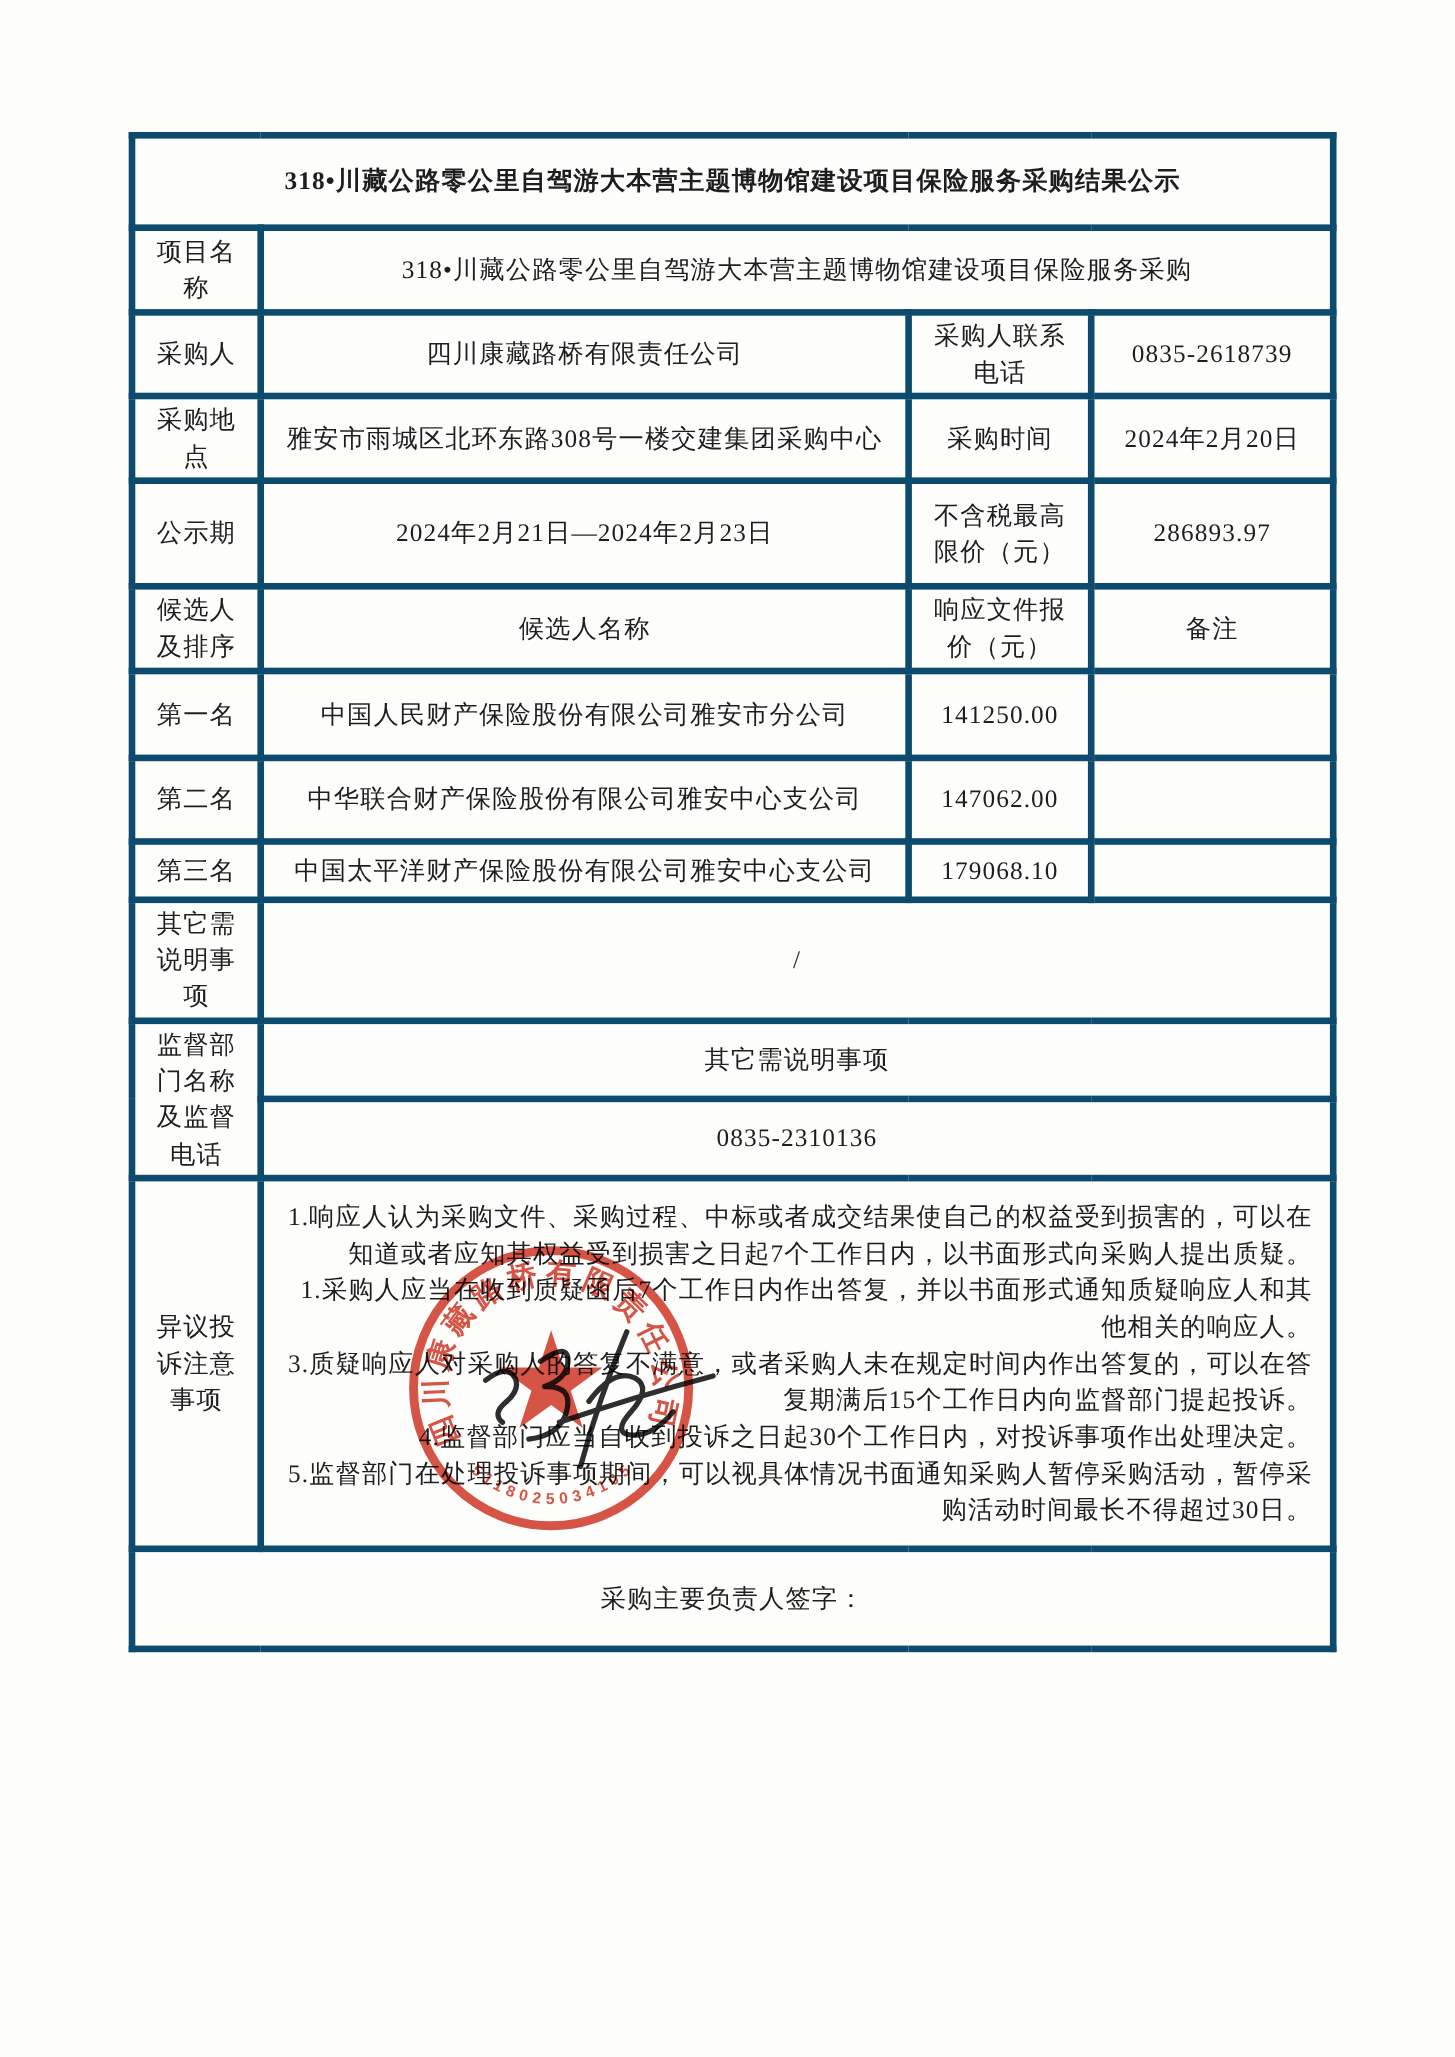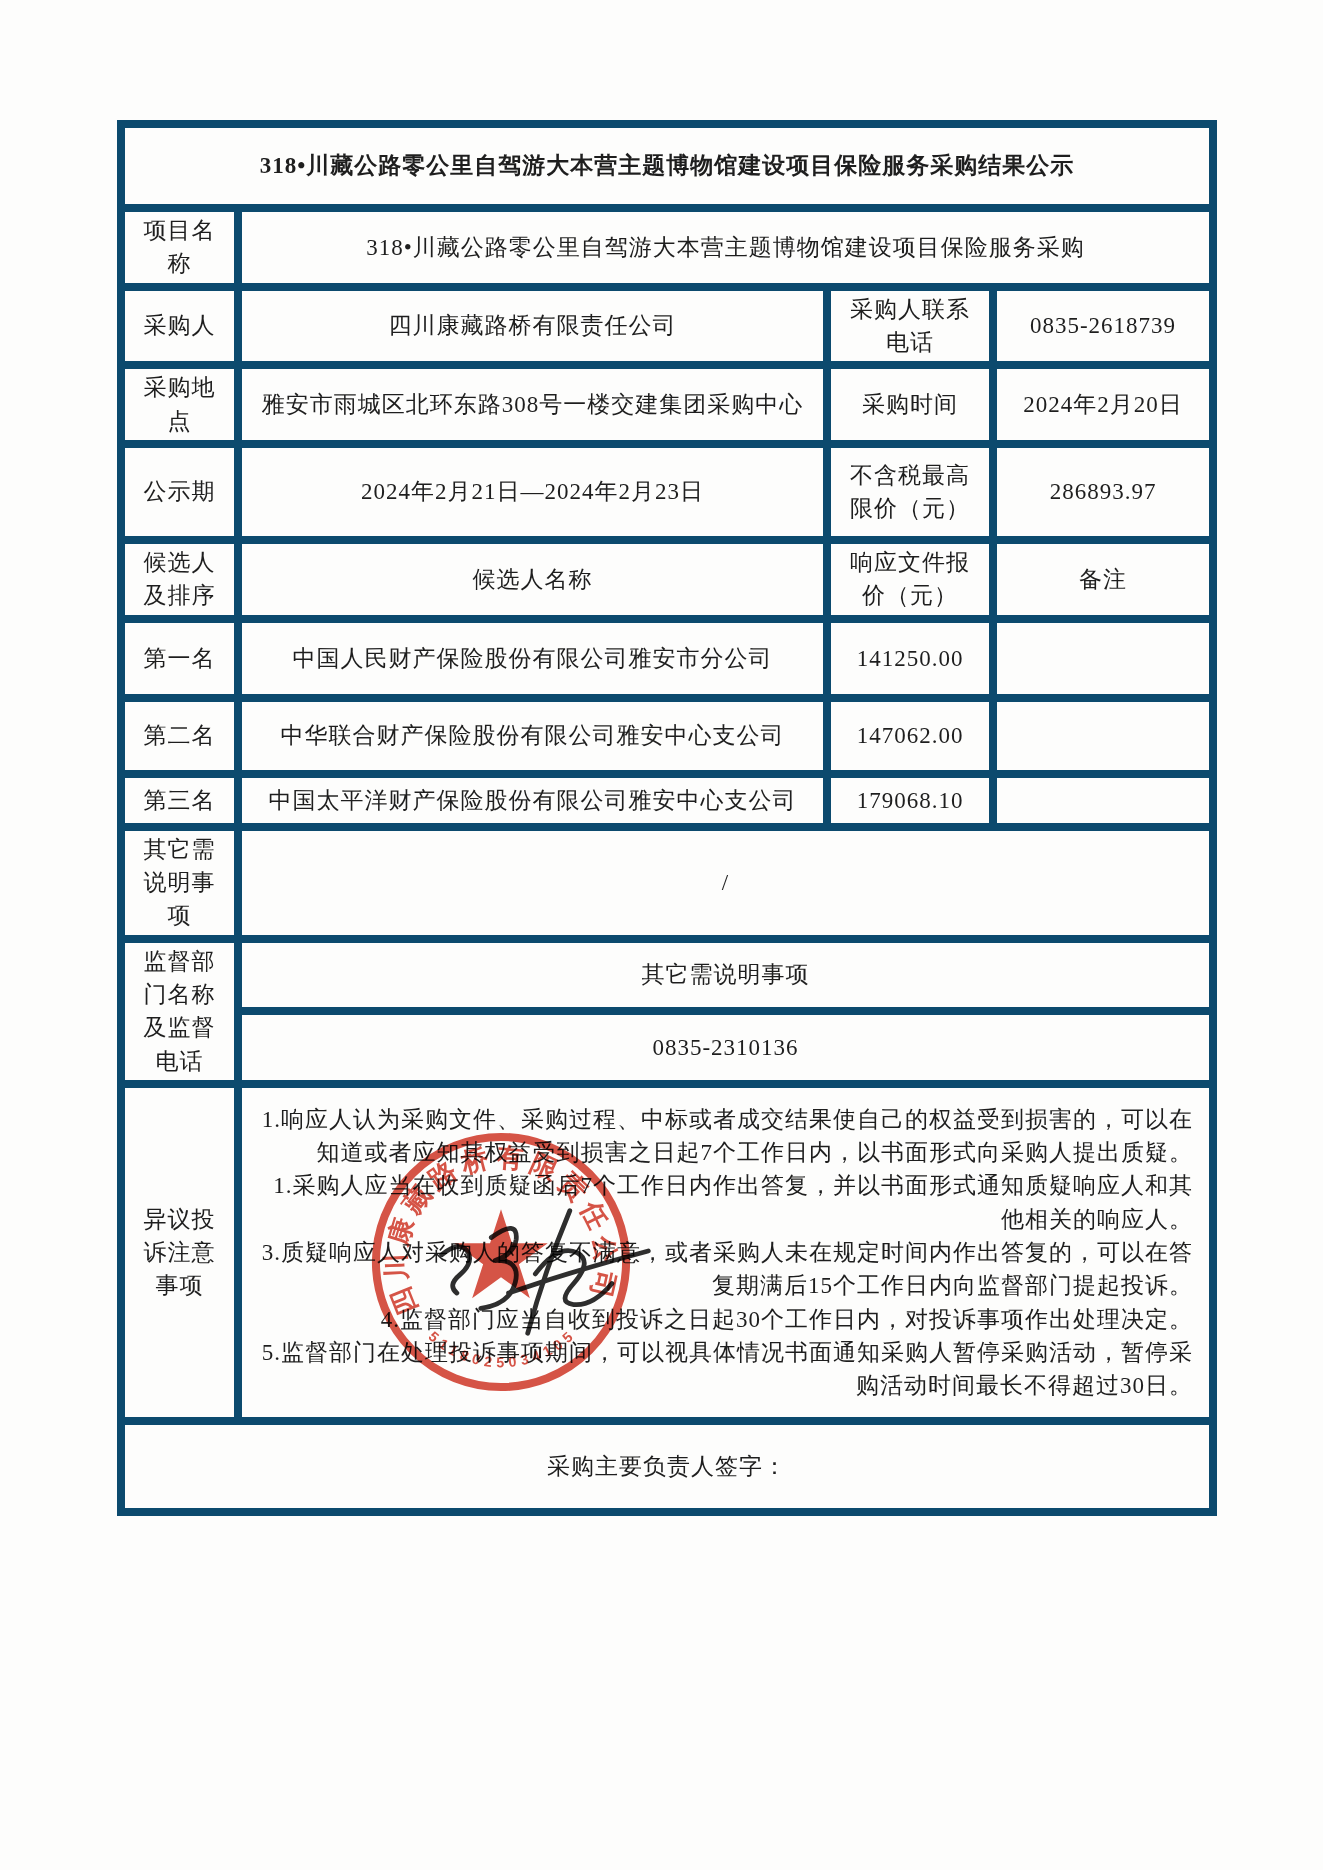--- a/index.html
+++ b/index.html
@@ -15,21 +15,21 @@
 
   table.doc {
     position: absolute;
     left: 117px; top: 120px;
     width: 1092px;
     border-collapse: collapse;
     table-layout: fixed;
     border: 3px solid #1c1c1c;
   }
   table.doc td {
-    border: 8px solid #0c4a6e;
+    border: 6px solid #0c4a6e;
     text-align: center;
     vertical-align: middle;
     padding: 2px 16px;
     font-size: 23px;
     letter-spacing: 1px;
     line-height: 1.45;
     overflow: hidden;
   }
   td.title-cell {
     font-size: 30px;

